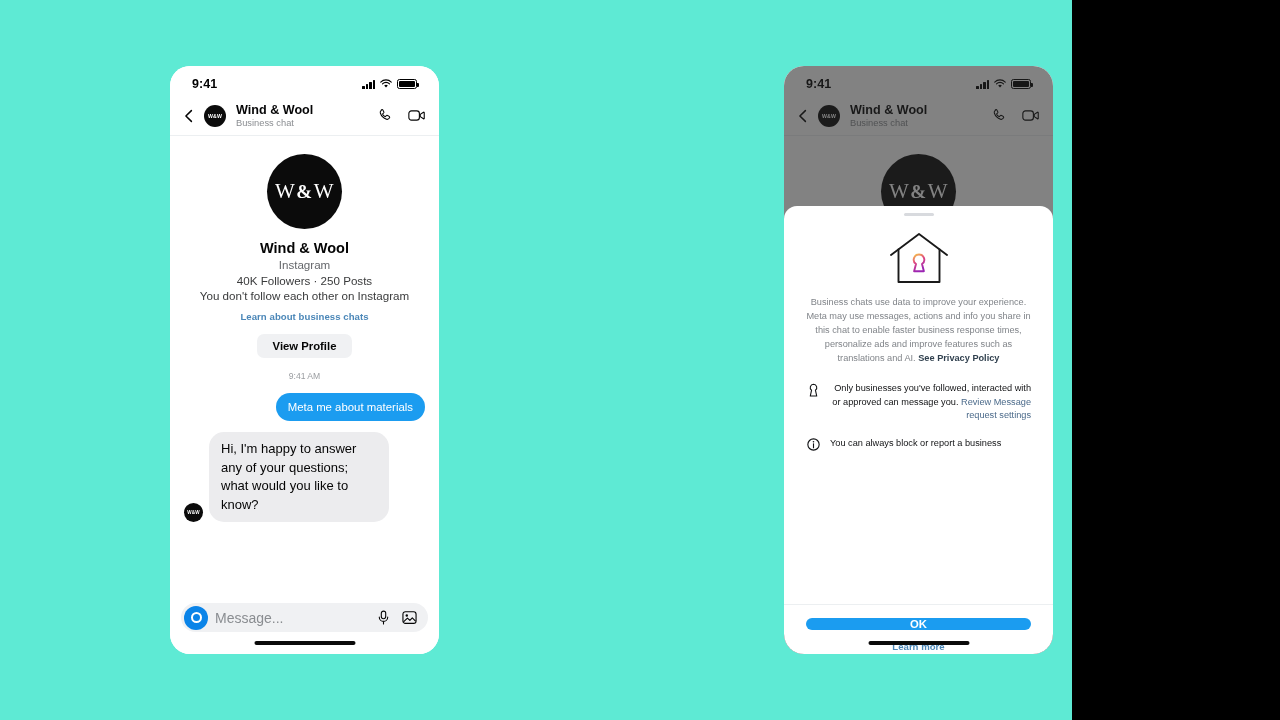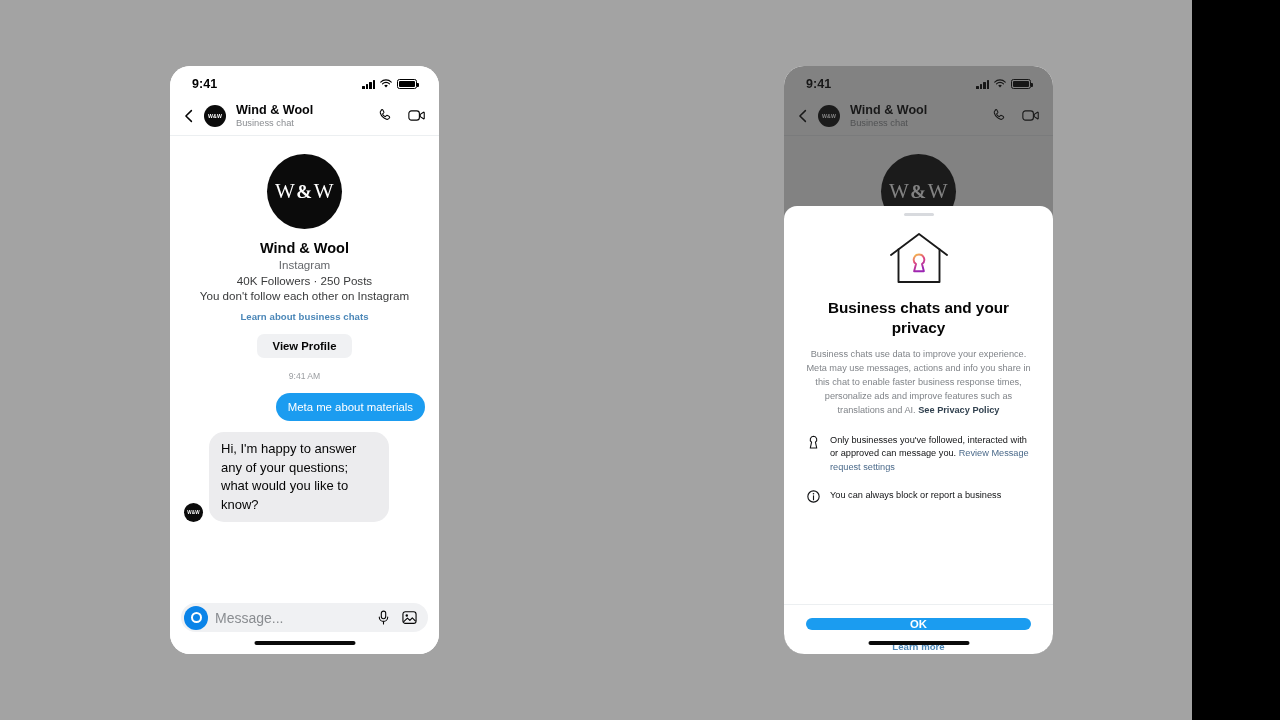--- a/index.html
+++ b/index.html
@@ -2,21 +2,21 @@
 <html><head>
 <meta charset="utf-8">
 <style>
   * { box-sizing: border-box; margin: 0; padding: 0; }
   html, body {
     width: 1280px; height: 720px;
     background: #000;
     font-family: "Liberation Sans", sans-serif;
     overflow: hidden;
   }
-  .stage { position: relative; width: 1192px; height: 720px; background: #a3a3a3; }
+  .stage { position: relative; width: 1072px; height: 720px; background: #5eead4; }
 
   
   .phone {
     position: absolute;
     width: 269px; height: 588px;
     background: #ffffff;
     border-radius: 20px;
     overflow: hidden;
   }
   #phone-left  { left: 170px; top: 66px; }
@@ -153,21 +153,21 @@
   .house-icon { margin: 0 auto; display: block; }
   .sheet-title {
     font-size: 15.3px; font-weight: 700; color: #050505;
     line-height: 1.3; margin-top: 12px; padding: 0 8px;
   }
   .sheet-desc {
     font-size: 9.2px; color: #808489; line-height: 1.52;
     margin-top: 10px; padding: 0 4px;
   }
   .sheet-desc .lnk { color: #31414f; font-weight: 700; }
-  .bullets { margin-top: 16px; padding: 0 4px; text-align: left; }
+  .bullets { margin-top: 16px; padding: 0 4px; text-align: right; }
   .bullet { display: flex; gap: 9px; align-items: flex-start; }
   .bullet + .bullet { margin-top: 15px; }
   .bullet-ico { flex: 0 0 auto; width: 15px; display:flex; justify-content:center; padding-top: 1px; }
   .bullet-txt { font-size: 9.2px; color: #111214; line-height: 1.45; }
   .bullet-txt .lnk { color: #4b6a8a; }
 
   .sheet-footer {
     margin-top: auto; border-top: 1px solid #eceff1;
     padding: 13px 22px 0; text-align: center;
   }
@@ -345,21 +345,20 @@
                 <stop offset="0%" stop-color="#f7c948"></stop>
                 <stop offset="45%" stop-color="#e0477f"></stop>
                 <stop offset="100%" stop-color="#9b25b3"></stop>
               </linearGradient>
             </defs>
             <path d="M3 25 31 4l28 21" fill="none" stroke="#1a1a1a" stroke-width="1.9" stroke-linecap="round" stroke-linejoin="round"></path>
             <path d="M10.5 19.5V52h41V19.5" fill="none" stroke="#1a1a1a" stroke-width="1.9" stroke-linecap="round" stroke-linejoin="round"></path>
             <path d="M31 24.5a5.2 5.2 0 0 1 3 9.5l1.9 7.2h-9.8l1.9-7.2a5.2 5.2 0 0 1 3-9.5z" fill="none" stroke="url(#kg)" stroke-width="1.9" stroke-linejoin="round"></path>
           </svg>
 
-          <div class="sheet-title">Business chats and your privacy</div>
 
           <div class="sheet-desc"><span>Business chats use data to improve your experience. Meta may use messages, actions and info you share in this chat to enable faster business response times, personalize ads and improve features such as translations and AI. </span><span class="lnk">See Privacy Policy</span></div>
 
           <div class="bullets">
             <div class="bullet">
               <span class="bullet-ico">
                 <svg width="11" height="15" viewBox="0 0 12 16">
                   <path d="M6 1.2a3.6 3.6 0 0 1 2.1 6.5L9.5 14h-7l1.4-6.3A3.6 3.6 0 0 1 6 1.2z" fill="none" stroke="#111214" stroke-width="1.2" stroke-linejoin="round"></path>
                 </svg>
               </span>

